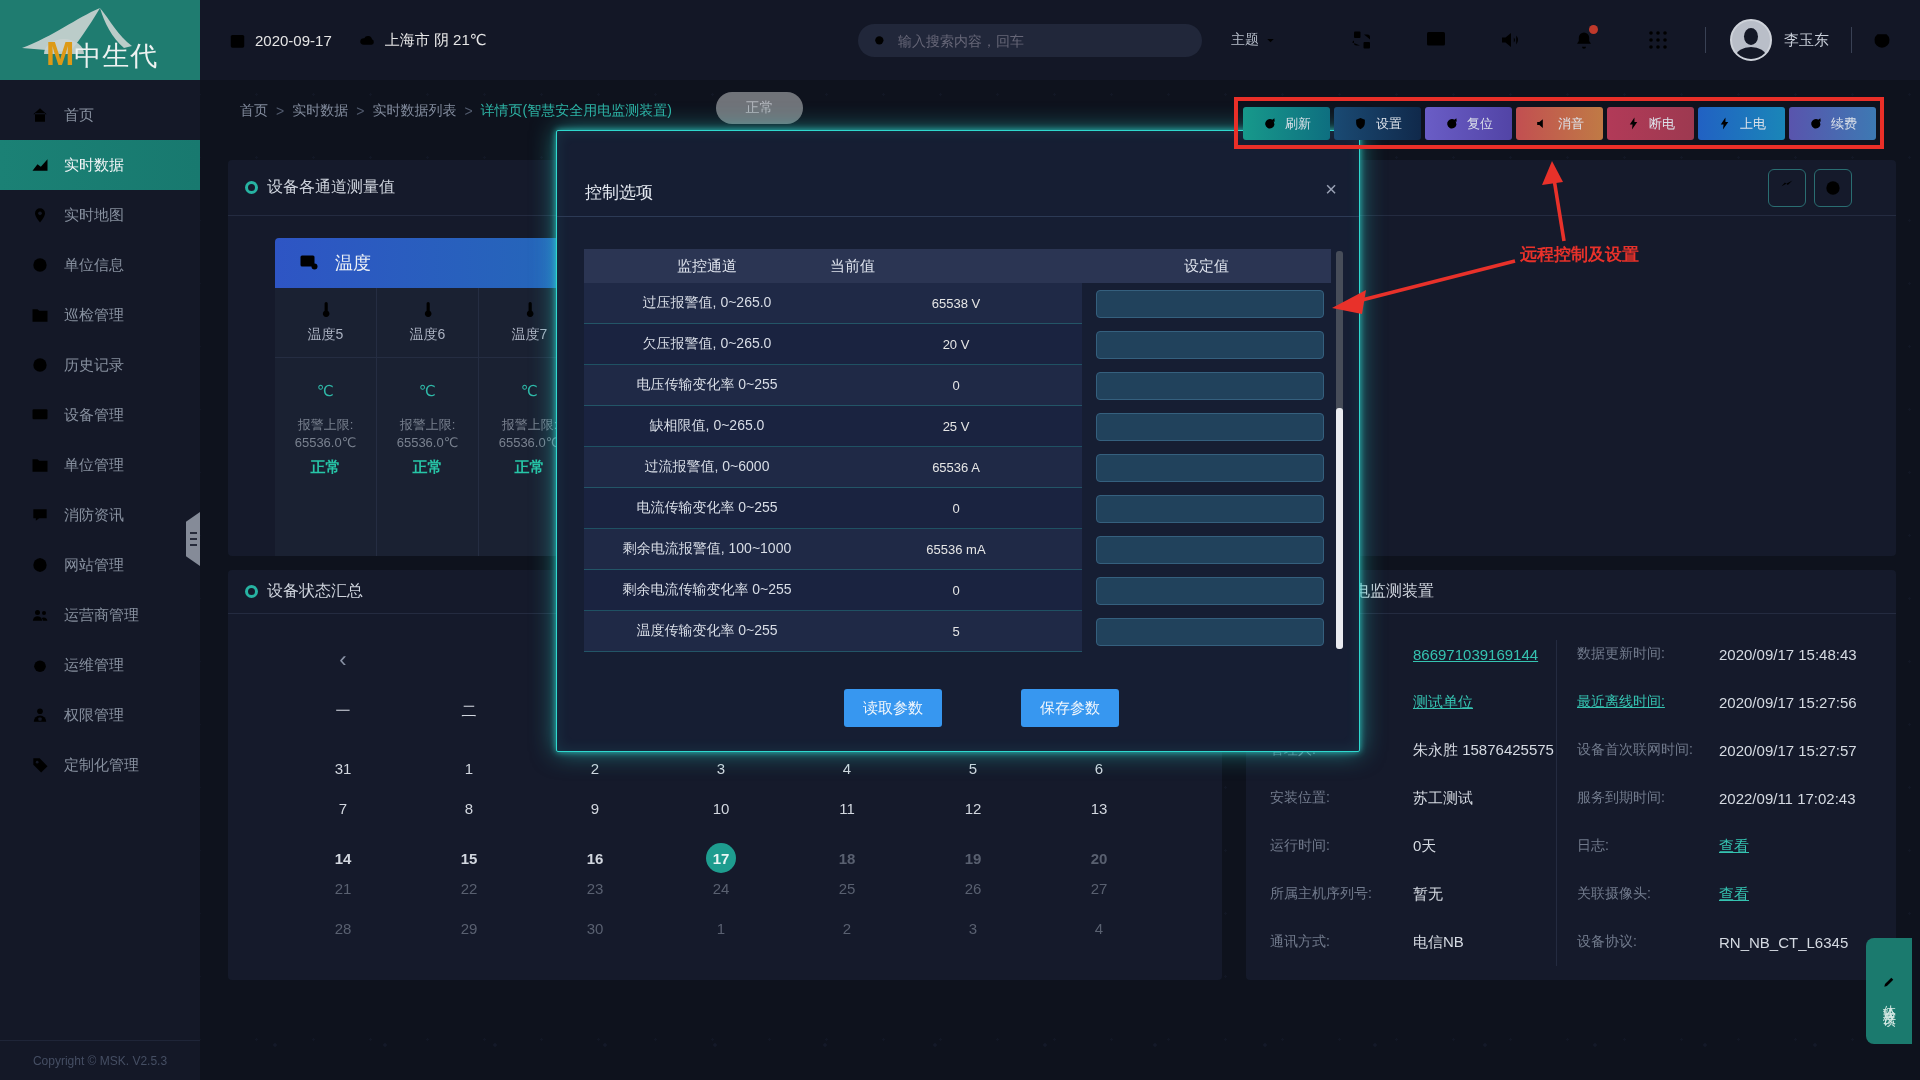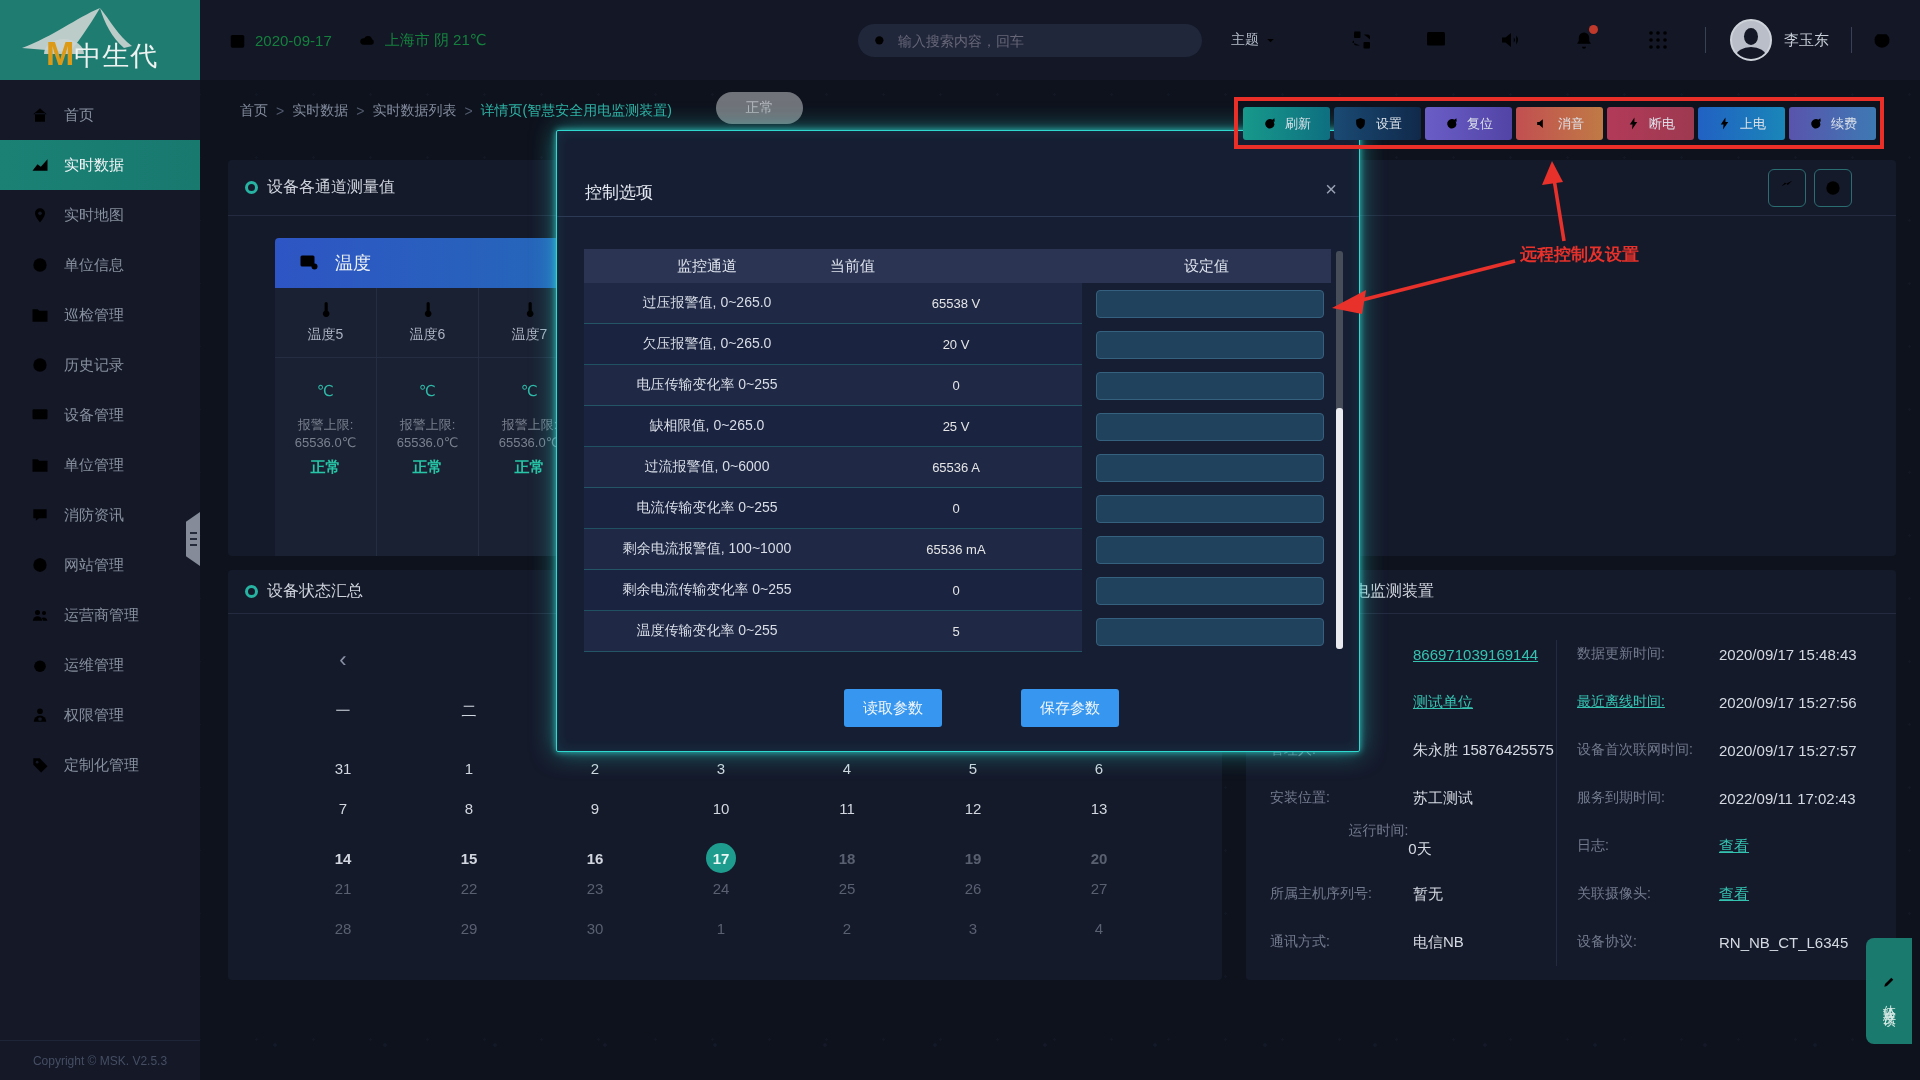--- a/index.html
+++ b/index.html
@@ -27,21 +27,21 @@
   .nav-item.active{background:linear-gradient(90deg,#1b8175,#18796f);color:#f2f5f7;}
   .nav-item.active .ic{color:#e8edef;}
   .collapse-tab{position:absolute;left:186px;top:512px;width:14px;height:54px;background:#99a0ad;
        clip-path:polygon(100% 0,100% 100%,0 82%,0 18%);opacity:.85;}
   .collapse-tab i{position:absolute;left:4px;width:7px;height:2px;background:#2a3040;}
   .copyright{position:absolute;left:0;bottom:0;width:200px;height:40px;border-top:1px solid #1f2538;
        display:flex;align-items:center;justify-content:center;font-size:12px;color:#454e63;}
   
   .header{position:absolute;left:200px;top:0;width:1720px;height:80px;background:#12162384;
        background:#131726;display:flex;align-items:center;z-index:2;}
-  .hdr-item{display:flex;align-items:center;gap:8px;color:#15803d;font-size:15px;}
+  .hdr-item{display:flex;align-items:center;gap:8px;color:#e5e5e5;font-size:15px;}
   .hdr-date{margin-left:28px;}
   .hdr-weather{margin-left:26px;}
   .hdr-item .ic{width:19px;height:19px;color:#aeb4c2;}
   .search{position:absolute;left:658px;top:24px;width:344px;height:33px;background:#21273a;
        border-radius:17px;display:flex;align-items:center;padding-left:14px;gap:8px;}
   .search .ic{width:16px;height:16px;color:#6a7284;}
   .search input{background:transparent;border:0;outline:none;color:#aab1c0;font-size:14px;width:270px;
        font-family:inherit;}
   .search input::placeholder{color:#667;}
   .hdr-right{position:absolute;right:26px;top:0;height:80px;display:flex;align-items:center;}
@@ -686,21 +686,21 @@
           <span class="info-value tlink">测试单位</span>
         </div>
         <div class="info-row" style="top: 156px; left: 24px; width: 300px;">
           <span class="info-label" style="width:143px">管理人:</span>
           <span class="info-value">朱永胜 15876425575</span>
         </div>
         <div class="info-row" style="top: 204px; left: 24px; width: 300px;">
           <span class="info-label" style="width:143px">安装位置:</span>
           <span class="info-value">苏工测试</span>
         </div>
-        <div class="info-row" style="top: 252px; left: 24px; width: 300px; flex-direction: column;">
+        <div class="info-row" style="top: 252px; left: 24px; width: 300px;">
           <span class="info-label" style="width:143px">运行时间:</span>
           <span class="info-value">0天</span>
         </div>
         <div class="info-row" style="top: 300px; left: 24px; width: 300px;">
           <span class="info-label" style="width:143px">所属主机序列号:</span>
           <span class="info-value">暂无</span>
         </div>
         <div class="info-row" style="top: 348px; left: 24px; width: 300px;">
           <span class="info-label" style="width:143px">通讯方式:</span>
           <span class="info-value">电信NB</span>

